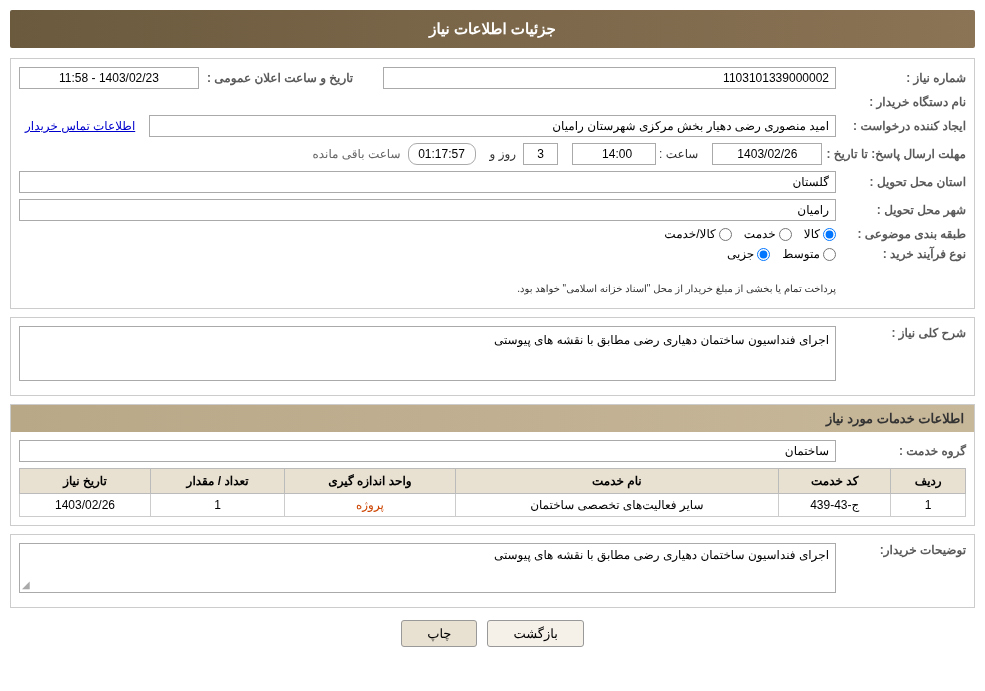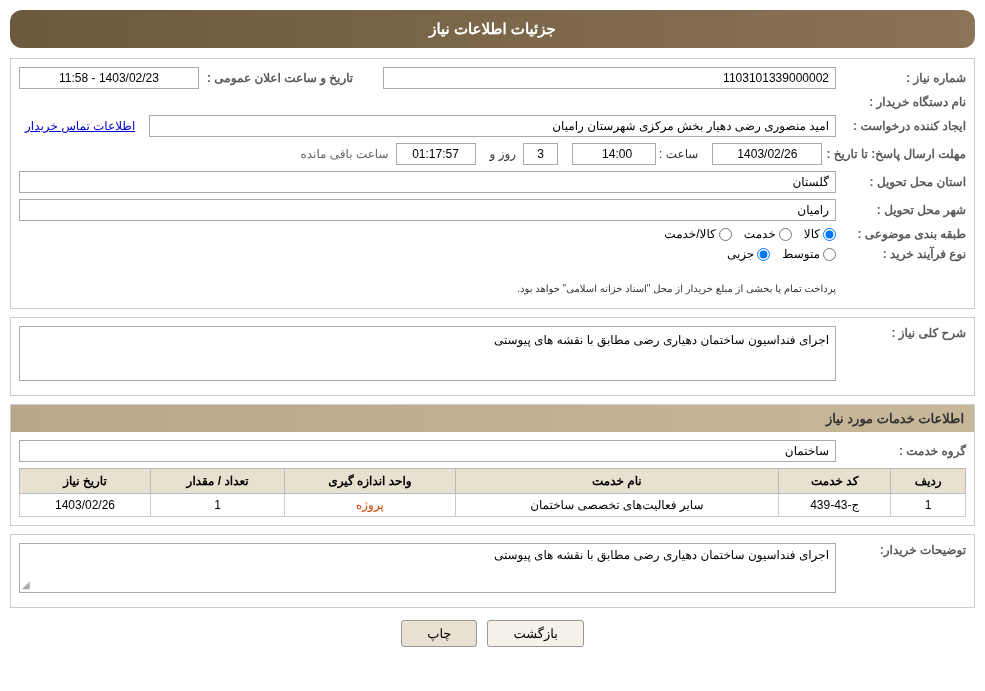--- a/index.html
+++ b/index.html
@@ -17,21 +17,21 @@
       padding: 10px;
     }
     .header-bar {
       background: linear-gradient(to left, #8B7355, #6B5A3E);
       color: #fff;
       text-align: center;
       padding: 10px 15px;
       font-size: 15px;
       font-weight: bold;
       margin-bottom: 10px;
-      border-radius: 12px;
+      border-radius: 2px;
     }
     .section {
       border: 1px solid #ccc;
       margin-bottom: 8px;
       background: #fff;
     }
     .section-header {
       background: linear-gradient(to left, #c8b89a, #b8a888);
       color: #333;
       padding: 6px 10px;
@@ -259,21 +259,21 @@
           <span class="small-label">ساعت :</span>
           <div class="small-box" style="width:84px;padding-left:12px;">14:00</div>
         </div>
         <span style="width:6px;"></span>
         <div class="inline-field">
           <div class="small-box" style="width:35px;">3</div>
           <span class="small-label" style="margin-right:4px;">روز و</span>
         </div>
         <span style="width:6px;"></span>
         <div class="inline-field">
-          <div class="small-box" style="width:80px;">01:17:57</div>
+          <div class="small-box" style="width:68px;border-radius:9px;">01:17:57</div>
           <span class="remaining-label" style="margin-right:4px;">ساعت باقی مانده</span>
         </div>
       </div>
 
       <div class="info-row">
         <span class="label">استان محل تحویل :</span>
         <div class="value-box">گلستان</div>
       </div>
 
       <div class="info-row">

